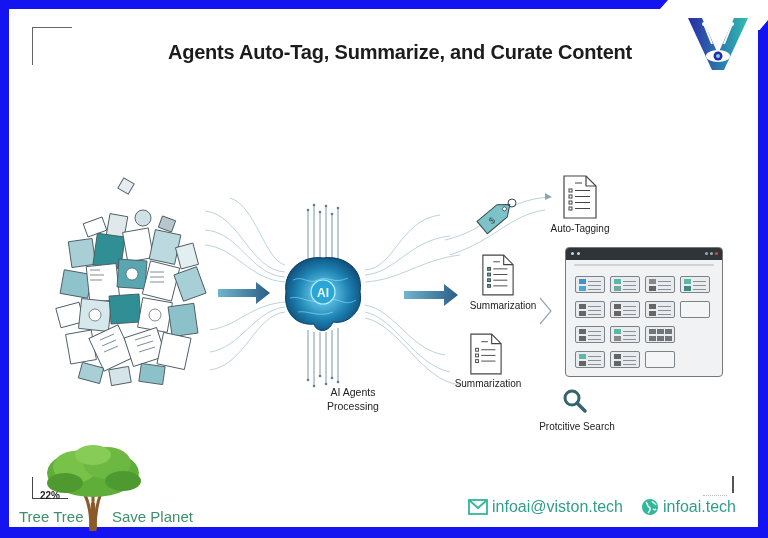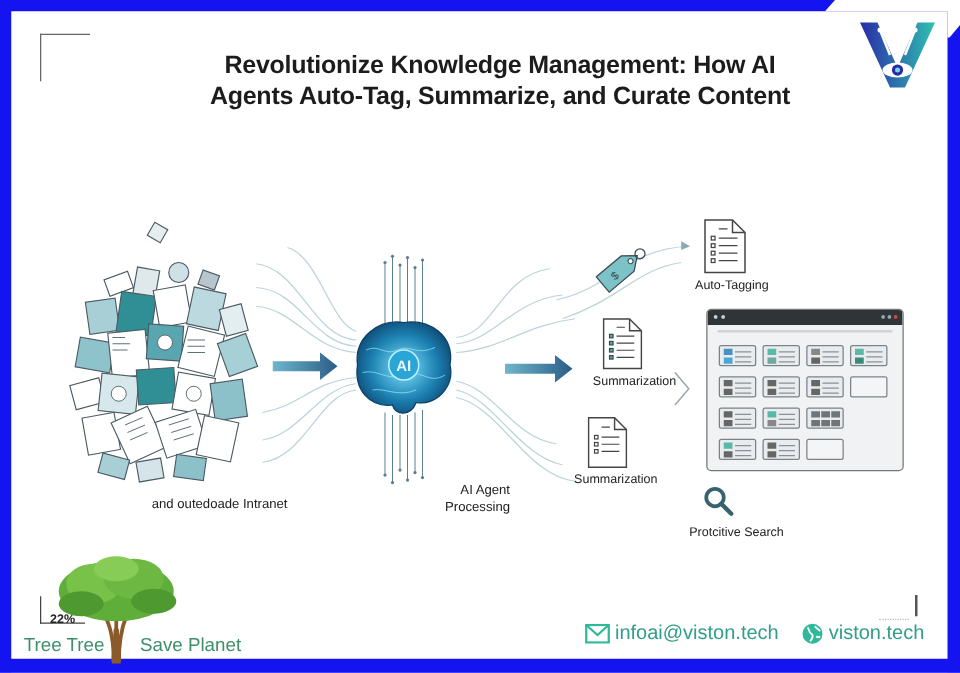--- a/index.html
+++ b/index.html
@@ -19,21 +19,21 @@
 
   .corner-bracket { position: absolute; left: 32px; top: 27px; width: 40px; height: 38px;
     border-left: 1.5px solid #666; border-top: 1.5px solid #666; }
 
   .title { position: absolute; left: 150px; top: 40px; width: 500px; text-align: center;
     font-size: 20px; line-height: 25px; color: #1c1c1c; letter-spacing: -0.2px; }
   .title span { display: block; }
 
   .logo { position: absolute; left: 686px; top: 14px; width: 64px; height: 60px; }
 
-  .label { position: absolute; font-size: 10.5px; color: #222; text-align: right; line-height: 14px; }
+  .label { position: absolute; font-size: 10.5px; color: #222; text-align: center; line-height: 14px; }
 
   .flow-lines { position: absolute; left: 0; top: 0; width: 768px; height: 538px; pointer-events: none; }
 
   .arrow { position: absolute; }
 
   .browser { position: absolute; left: 565px; top: 247px; width: 158px; height: 130px;
     border: 1.5px solid #777; border-radius: 4px; background: #f1f2f3; overflow: hidden; }
   .browser-bar { height: 12px; background: #2f3438; position: relative; }
   .browser-bar .dot { position: absolute; top: 4px; width: 3px; height: 3px; border-radius: 50%; background: #cfd3d6; }
   .browser-addr { height: 9px; position: relative; }
@@ -66,21 +66,20 @@
 <div class="frame-right"></div>
 <div class="canvas"></div>
 <div class="top-notch"></div>
 <div class="top-notch-fill"></div>
 <div class="right-notch"></div>
 <div class="right-notch-slant"></div>
 
 <div class="corner-bracket"></div>
 
 <h1 class="title">
-  <span>Revolutionize Knowledge Management: How AI</span>
   <span>Agents Auto-Tag, Summarize, and Curate Content</span>
 </h1>
 
 <svg class="logo" viewBox="0 0 64 60">
   <defs>
     <linearGradient id="lg" x1="0" y1="0" x2="1" y2="0">
       <stop offset="0" stop-color="#2a2aa8"></stop>
       <stop offset="1" stop-color="#2fc0b0"></stop>
     </linearGradient>
   </defs>
@@ -151,21 +150,20 @@
     <path d="M110 112 l14 0 M110 117 l14 0 M110 122 l14 0"></path>
     <path d="M60 180 l14 -6 M62 186 l14 -6 M64 192 l14 -6"></path>
     <path d="M95 180 l16 -5 M97 186 l16 -5 M99 192 l16 -5"></path>
     <circle cx="92" cy="114" r="6" fill="#fff"></circle>
     <circle cx="55" cy="155" r="6" fill="#fff"></circle>
     <circle cx="115" cy="155" r="6" fill="#fff"></circle>
   </g>
 </svg>
 
 <div class="label" style="left:40px;top:396px;width:190px;">
-  <div>and outedoade Intranet</div>
 </div>
 
 <svg class="arrow" style="left:218px;top:280px;width:55px;height:26px" viewBox="0 0 55 26">
   <defs>
       <linearGradient id="ag1" x1="0" x2="1">
         <stop offset="0" stop-color="#6fb6cc"></stop>
         <stop offset="1" stop-color="#2b5d86"></stop>
       </linearGradient>
     </defs>
   <path d="M0 9 L38 9 L38 2 L52 13 L38 24 L38 17 L0 17 Z" fill="url(#ag1)"></path>
@@ -206,21 +204,21 @@
   <g stroke="#9fe8ff" stroke-width="0.7" fill="none" opacity="0.8">
     <path d="M15 80 C25 75, 30 85, 40 80 C50 75, 55 85, 70 78"></path>
     <path d="M12 98 C25 95, 30 105, 45 100 C60 95, 65 108, 78 100"></path>
     <path d="M20 112 C30 110, 40 118, 55 112"></path>
   </g>
   <circle cx="45" cy="92" r="12" fill="#2aa6d6" stroke="#bff0ff" stroke-width="1.2"></circle>
   <text x="45" y="97" font-size="12" text-anchor="middle" fill="#e6fbff" font-family="Liberation Sans, sans-serif" font-weight="bold">AI</text>
 </svg>
 
 <div class="label" style="left:298px;top:385px;width:110px;">
-  <div>AI Agent</div>
+  <div>AI Agents</div>
   <div>Processing</div>
 </div>
 
 <svg class="arrow" style="left:404px;top:282px;width:56px;height:26px" viewBox="0 0 56 26">
   <defs>
       <linearGradient id="ag2" x1="0" x2="1">
         <stop offset="0" stop-color="#6fb6cc"></stop>
         <stop offset="1" stop-color="#2b5d86"></stop>
       </linearGradient>
     </defs>
@@ -420,14 +418,14 @@
     <path d="M1 1 L10 9 L19 1" fill="none" stroke="#2fb89a" stroke-width="1.8"></path>
   </svg>
   <span>infoai@viston.tech</span>
 </a>
 
 <a class="website">
   <svg width="18" height="18" viewBox="0 0 18 18">
     <circle cx="9" cy="9" r="8" fill="#2fb89a"></circle>
     <path d="M5 4 C7 6, 6 8, 8 9 C10 10, 9 13, 7 15 M11 3 C12 5, 14 5, 15 7 M12 11 C13 12, 14 12, 15 11" stroke="#fff" stroke-width="1.5" fill="none"></path>
   </svg>
-  <span>viston.tech</span>
+  <span>infoai.tech</span>
 </a>
 
 </body></html>

